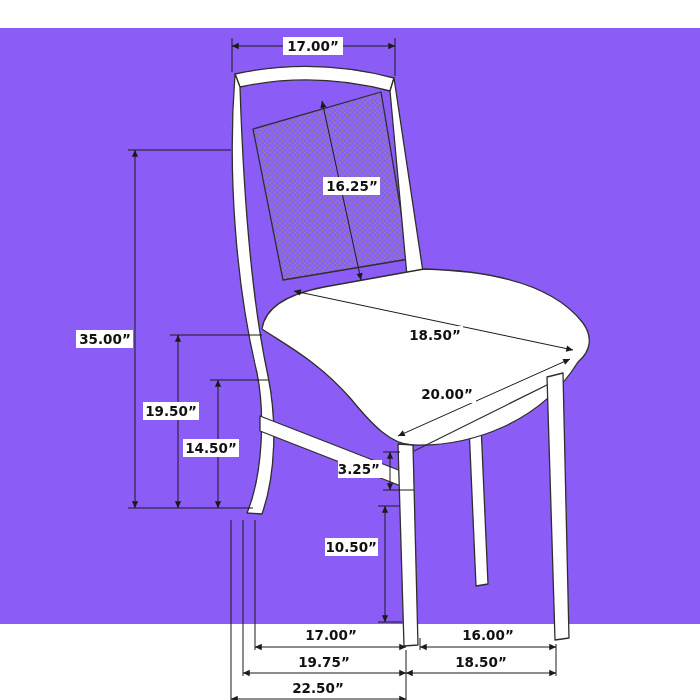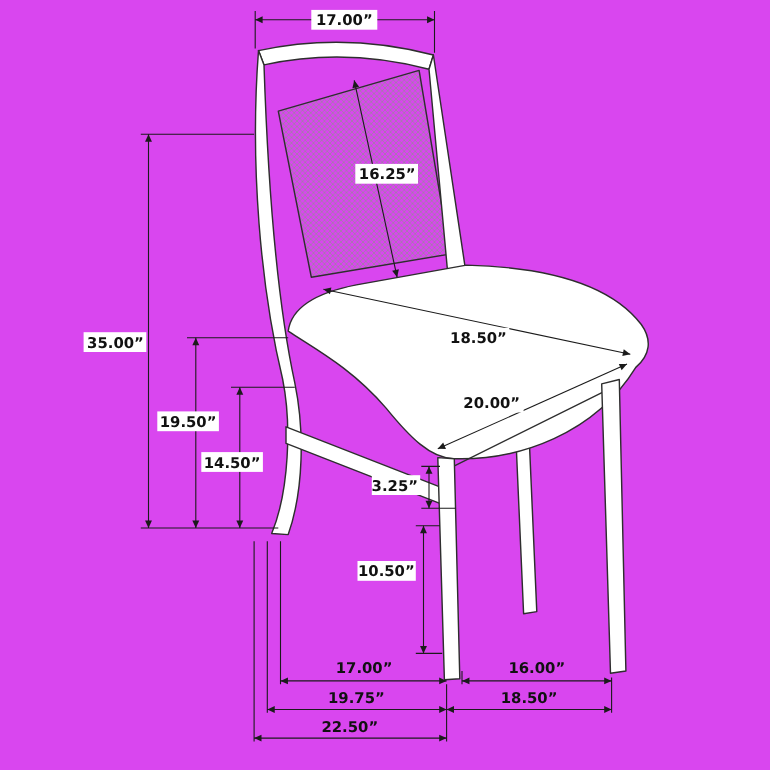--- a/index.html
+++ b/index.html
@@ -1,17 +1,17 @@
 <!DOCTYPE html>
 <html><head>
 <meta charset="utf-8">
 <style>
   html,body{margin:0;padding:0;background:#fff;}
   body{width:700px;height:700px;overflow:hidden;font-family:"DejaVu Sans",sans-serif;}
-  .stage{width:700px;height:700px;position:relative;background:#d946ef;}
+  .stage{width:700px;height:596px;position:relative;background:#8b5cf6;margin-top:28px;}
   svg{display:block;}
   text{user-select:none;}
 </style>
 </head>
 <body>
 
 <div class="stage">
 <svg width="700" height="700" viewBox="0 0 700 700">
   <defs>
     <marker id="arr" viewBox="0 0 10 10" refX="9.5" refY="5" markerWidth="9" markerHeight="7.5" orient="auto-start-reverse" markerUnits="userSpaceOnUse">

